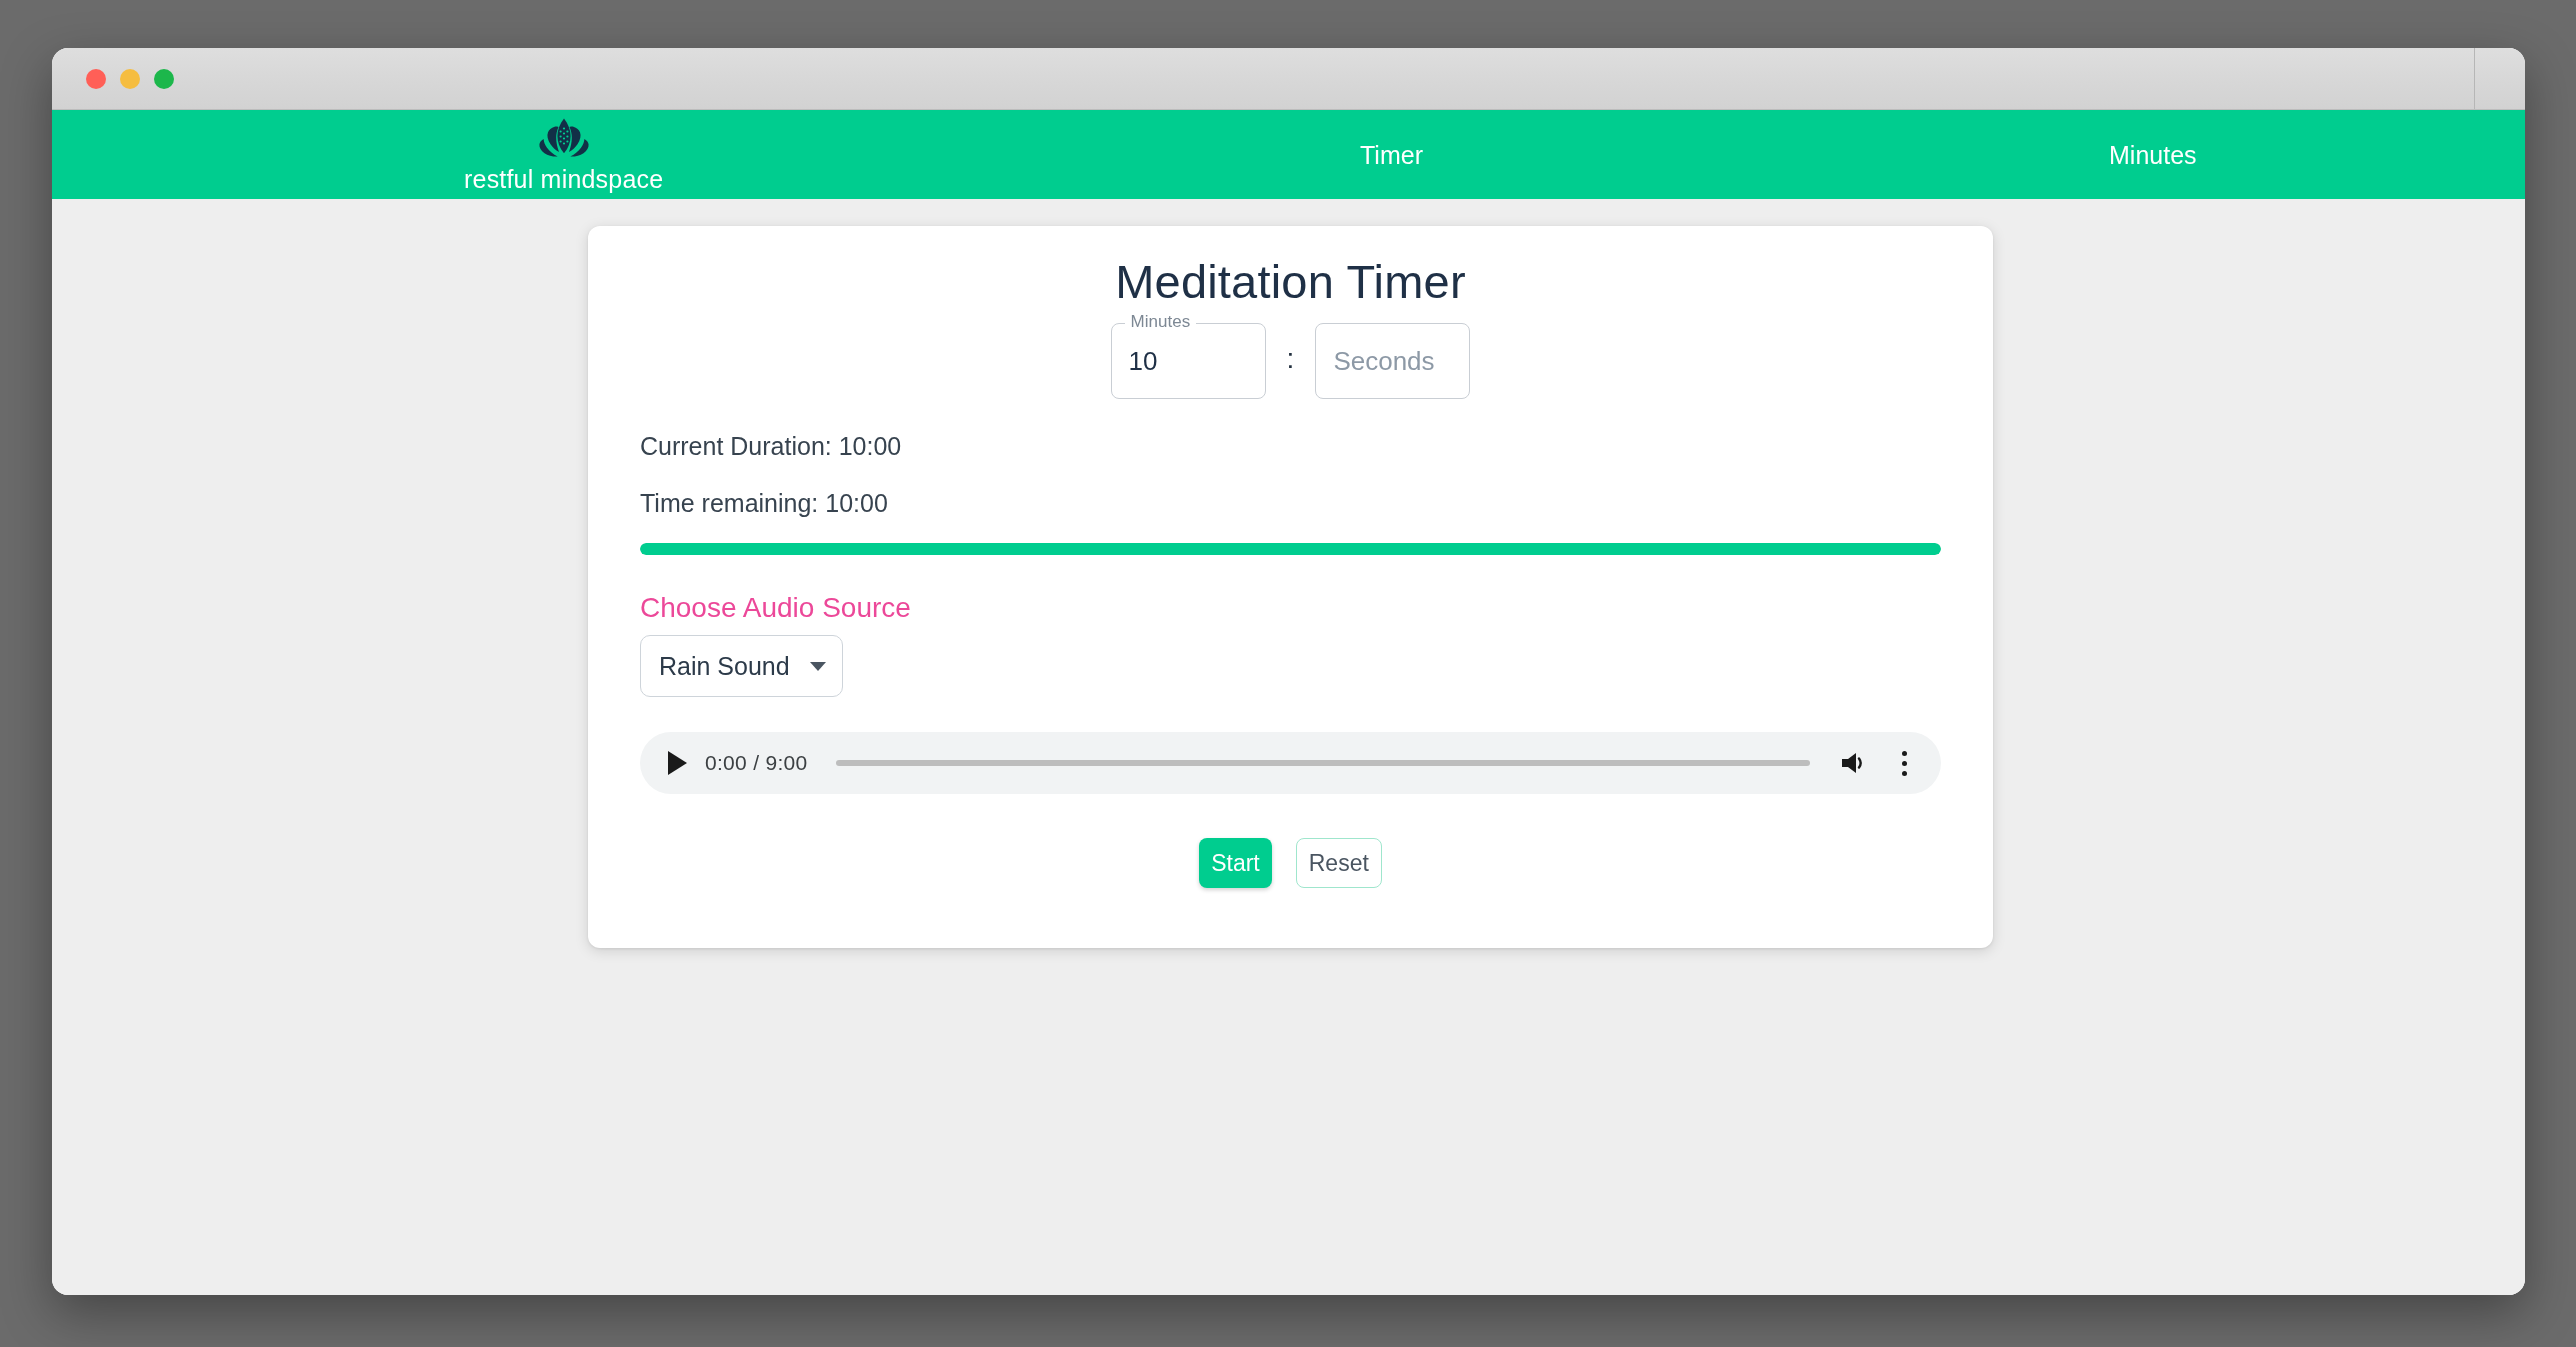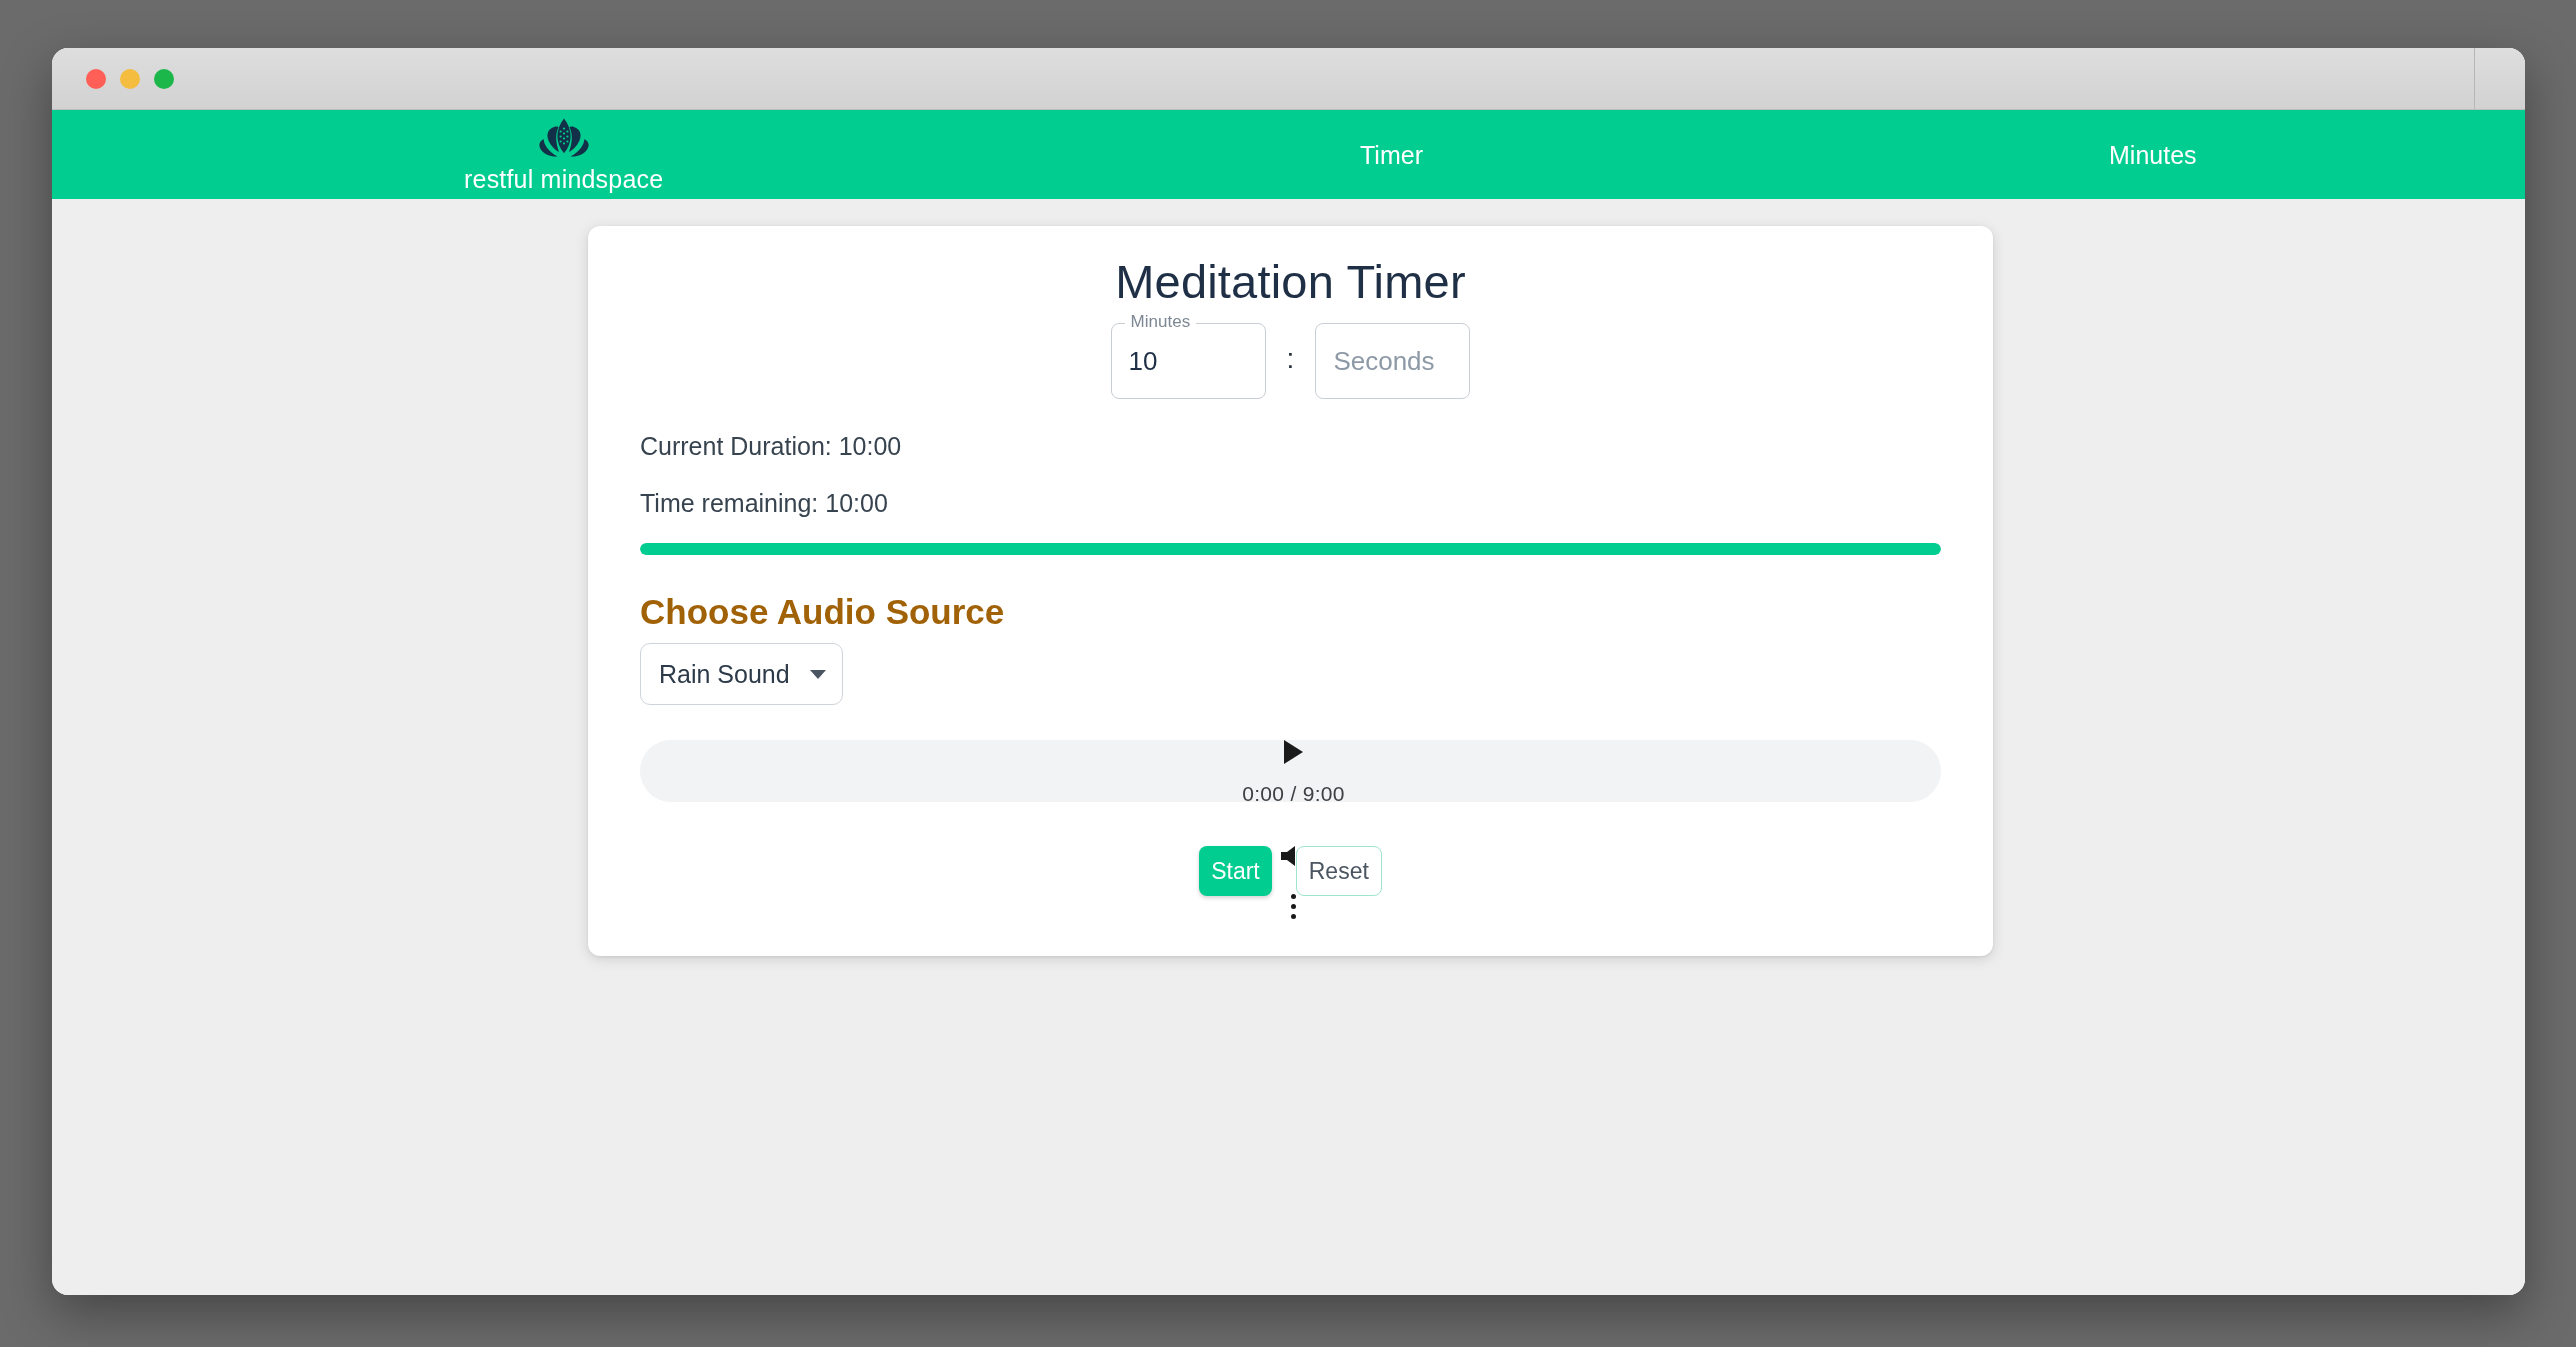--- a/index.html
+++ b/index.html
@@ -205,23 +205,23 @@
   }
   .progress-fill {
     height: 100%;
     background: #00cd8f;
     border-radius: 6px;
   }
 
   
   .section-heading {
     margin-top: 37px;
-    font-size: 35px;
-    color: #a16207;
-    font-weight: 700;
+    font-size: 28px;
+    color: #ec4899;
+    font-weight: 400;
   }
 
   .select-box {
     margin-top: 11px;
     display: inline-flex;
     align-items: center;
     gap: 20px;
     height: 62px;
     padding: 0 16px 0 18px;
     border: 1px solid #ced4da;
@@ -245,21 +245,20 @@
   .audio-player {
     margin-top: 35px;
     height: 62px;
     width: 100%;
     background: #f1f3f4;
     border-radius: 31px;
     display: flex;
     align-items: center;
     padding: 0 22px 0 28px;
     gap: 18px;
-    flex-direction: column;
   }
   .ap-play {
     width: 0; height: 0;
     border-top: 12px solid transparent;
     border-bottom: 12px solid transparent;
     border-left: 19px solid #1a1a1a;
     cursor: pointer;
     flex: none;
   }
   .ap-time {

